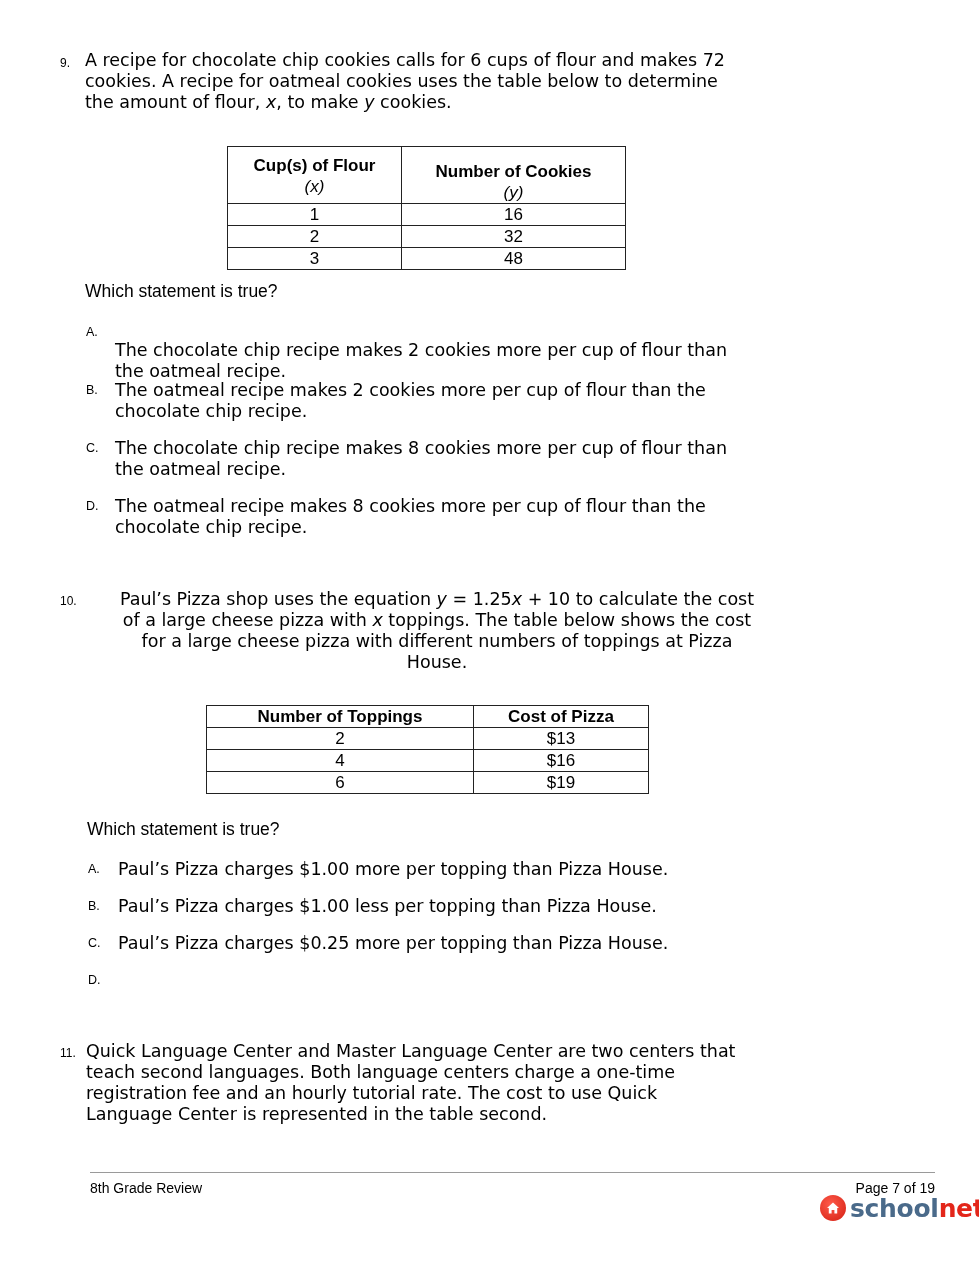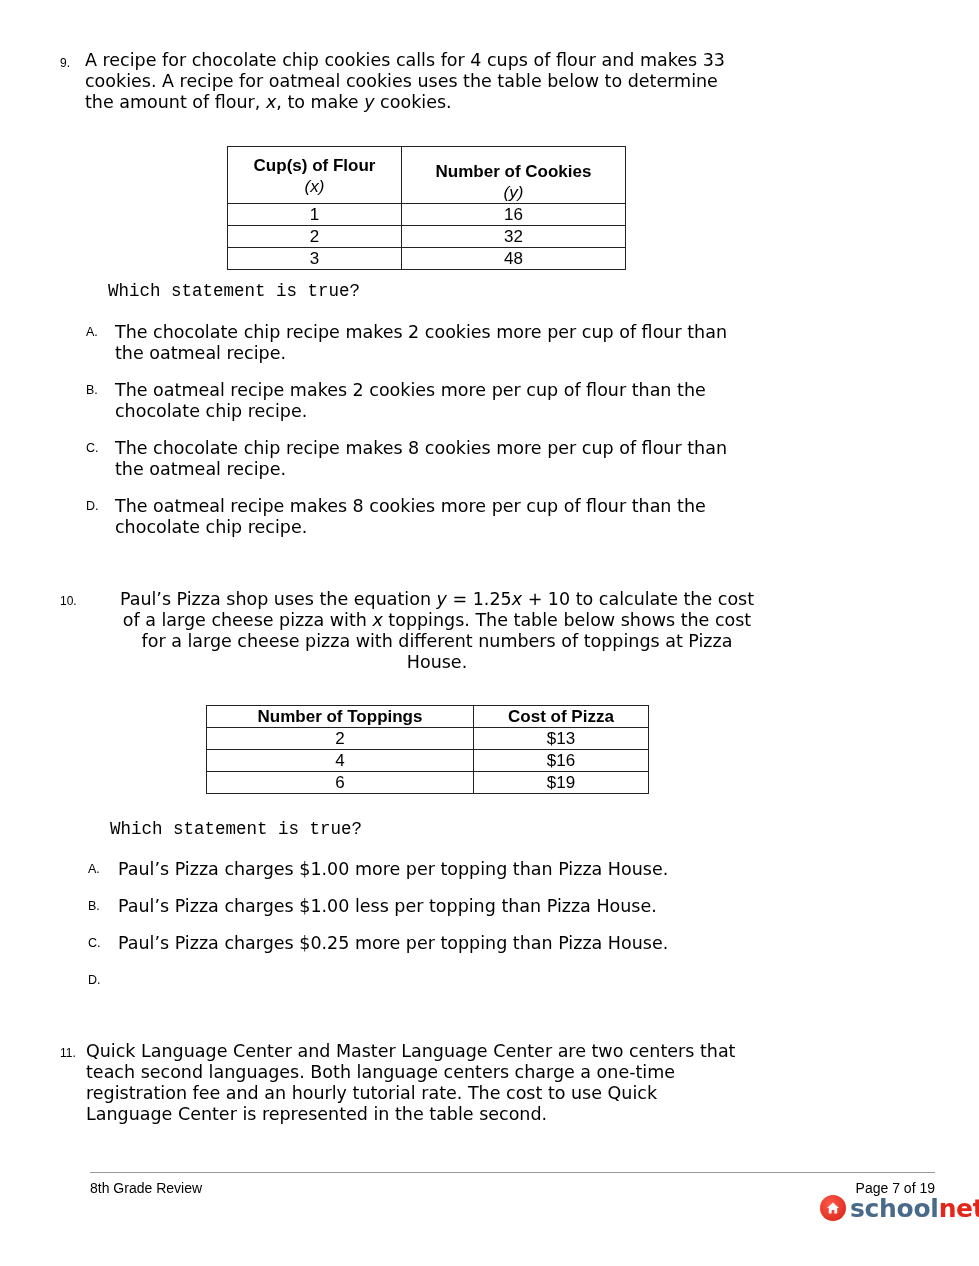--- a/index.html
+++ b/index.html
@@ -1,20 +1,20 @@
 <!DOCTYPE html>
 <html><head>
 <meta charset="utf-8">
 <style>
   html, body { margin: 0; padding: 0; background: #ffffff; }
   body { width: 979px; height: 1266px; position: relative; overflow: hidden; color: #000; }
   .q { position: absolute; font-family: "DejaVu Sans", sans-serif; font-size: 17.5px; line-height: 21px; }
   .qnum { position: absolute; font-family: "Liberation Sans", sans-serif; font-size: 12px; }
   .qtext { position: absolute; }
-  .prompt { position: absolute; font-family: Liberation Mono, monospace; font-size: 17.5px; margin-left: 23px; }
+  .prompt { position: absolute; font-family: Liberation Sans, sans-serif; font-size: 17.5px; }
   .opt { position: absolute; font-family: "DejaVu Sans", sans-serif; font-size: 17.5px; line-height: 21px; }
   .opt .letter { position: absolute; left: 0; top: 0; font-family: "Liberation Sans", sans-serif; font-size: 12.5px; }
   .opt .otext { position: absolute; top: 0; }
   table.dt { position: absolute; border-collapse: collapse; font-family: "Liberation Sans", sans-serif; font-size: 17px; }
   table.dt td, table.dt th { border: 1.5px solid #222; text-align: center; padding: 0; line-height: 21px; }
   table.dt th { font-weight: bold; }
   .sub { font-weight: normal; font-style: normal; }
   i { font-style: italic; }
   .footer-line { position: absolute; left: 90px; top: 1172px; width: 845px; height: 1px; background: #9a9a9a; }
   .footer-left { position: absolute; left: 90px; top: 1180px; font-family: "Liberation Sans", sans-serif; font-size: 14px; }
@@ -24,21 +24,21 @@
   .logo-text { font-family: "DejaVu Sans", sans-serif; font-size: 25px; font-weight: bold; margin-left: 4px; letter-spacing: -0.3px; }
   .logo-school { color: #4a6a8a; }
   .logo-net { color: #e3261a; }
 </style>
 </head>
 <body>
 
 <div class="q" style="left:0;top:0;">
   <span class="qnum" style="left:60px;top:53px;">9.</span>
   <div class="qtext" style="left:85px;top:50px;width:700px;">
-    <div>A recipe for chocolate chip cookies calls for 4 cups of flour and makes 33</div>
+    <div>A recipe for chocolate chip cookies calls for 6 cups of flour and makes 72</div>
     <div>cookies. A recipe for oatmeal cookies uses the table below to determine</div>
     <div><span>the amount of flour, </span><i>x</i><span>, to make </span><i>y</i><span> cookies.</span></div>
   </div>
 </div>
 
 <table class="dt" style="left:227px;top:146px;width:399px;">
   <tbody>
       <tr>
     <th style="width:173px;padding-top:1px;margin-top:44px;">
           <div>Cup(s) of Flour</div>
@@ -61,21 +61,21 @@
         <td>3</td>
         <td>48</td>
       </tr>
 </tbody>
   </table>
 
 <div class="prompt" style="left:85px;top:281px;">Which statement is true?</div>
 
 <div class="opt" style="left:86px;top:322px;width:700px;height:42px;">
   <span class="letter">A.</span>
-  <div class="otext" style="left:29px;">
+  <div class="otext" style="left:29px;margin-top:18px;">
       <div>The chocolate chip recipe makes 2 cookies more per cup of flour than</div>
       <div>the oatmeal recipe.</div>
     </div>
 </div>
 <div class="opt" style="left:86px;top:380px;width:700px;height:42px;">
   <span class="letter">B.</span>
   <div class="otext" style="left:29px;">
       <div>The oatmeal recipe makes 2 cookies more per cup of flour than the</div>
       <div>chocolate chip recipe.</div>
     </div>

